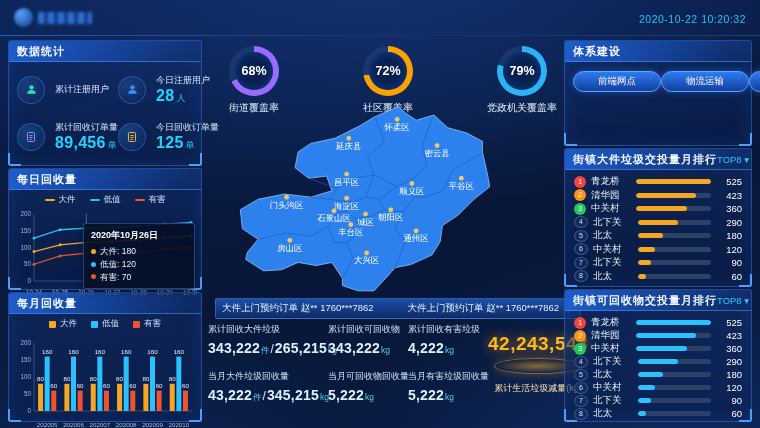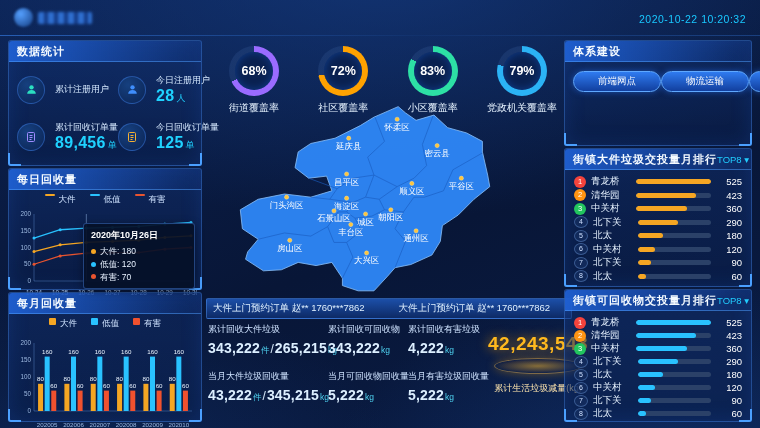--- a/index.html
+++ b/index.html
@@ -47,39 +47,39 @@
   
   .sgrid{display:grid;grid-template-columns:1fr 1fr;padding:12px 6px 0 8px;row-gap:16px;}
   .scard{display:flex;align-items:center;gap:10px;}
   .sicon{flex:0 0 26px;width:26px;height:26px;border-radius:50%;display:flex;align-items:center;justify-content:center;
     background:radial-gradient(circle at 35% 30%,#16407f,#0b2454);border:1px solid rgba(70,140,255,.4);}
   .smeta .lbl{font-size:9px;color:#d6e9ff;white-space:nowrap;}
   .smeta .val{font-size:16px;font-weight:bold;color:#1fd2ff;line-height:1.15;letter-spacing:.3px;white-space:nowrap;}
   .smeta .unit{font-size:9px;font-weight:normal;color:#1fd2ff;margin-left:2px;}
   
   .legend{display:flex;justify-content:center;gap:14px;padding-top:4px;}
-  .litem{display:flex;gap:4px;font-size:8.5px;color:#cfe3ff;cursor:pointer;}
+  .litem{display:flex;align-items:center;gap:4px;font-size:8.5px;color:#cfe3ff;cursor:pointer;}
   .ldash{width:10px;height:2px;border-radius:2px;}
   .lsq{width:7px;height:7px;border-radius:1px;}
   .cwrap{position:relative;padding:1px 2px 0 4px;}
   .tooltip{position:absolute;left:74px;top:17px;width:96px;background:rgba(5,16,40,.93);
     border:1px solid rgba(70,130,230,.45);border-radius:3px;padding:5px 7px;z-index:5;
     box-shadow:0 2px 8px rgba(0,0,0,.4);}
   .tooltip .tdate{font-size:9px;font-weight:bold;color:#fff;margin-bottom:3px;}
   .trow{display:flex;align-items:center;gap:4px;font-size:8.5px;color:#e8f2ff;line-height:1.5;}
   .tdot{width:5px;height:5px;border-radius:50%;}
   
   .gauges{position:absolute;left:206px;top:46px;width:352px;display:flex;justify-content:space-between;padding:0 6px;}
   .gauge{width:84px;text-align:center;}
   .ring{width:50px;height:50px;margin:0 auto;border-radius:50%;display:flex;align-items:center;justify-content:center;}
   .ring-in{width:38px;height:38px;border-radius:50%;background:#0a2150;display:flex;align-items:center;justify-content:center;
     font-size:12.5px;font-weight:bold;color:#fff;box-shadow:inset 0 0 8px rgba(20,80,180,.6);}
   .glabel{margin-top:5px;font-size:10px;color:#e6f3ff;white-space:nowrap;}
   .mapbox{position:absolute;left:208px;top:94px;width:352px;height:202px;display:flex;justify-content:center;}
-  .ticker{position:absolute;left:206px;top:298px;width:352px;height:19px;overflow:hidden;border-radius:2px;
+  .ticker{position:absolute;left:215px;top:298px;width:352px;height:19px;overflow:hidden;border-radius:2px;
     background:linear-gradient(180deg,#1c4fa8,#0d2a66);border:1px solid rgba(90,160,255,.4);
     display:flex;align-items:center;gap:34px;padding:0 6px;white-space:nowrap;}
   .ticker span{font-size:9.5px;color:#dff0ff;flex:0 0 auto;}
   .bstats{position:absolute;left:208px;top:323px;width:352px;display:flex;}
   .bcol1{width:120px;}.bcol2{width:80px;}.bcol3{width:80px;}
   .brow{margin-bottom:13px;}
   .bs-label{font-size:9px;color:#cfe3ff;margin-bottom:3px;white-space:nowrap;}
   .bs-val{white-space:nowrap;}
   .bs-val .n{font-size:14px;font-weight:bold;color:#dcefff;letter-spacing:.2px;}
   .bs-val .u{font-size:8.5px;color:#4fd2f0;margin-left:1px;}
@@ -342,26 +342,20 @@
         </div>
         <div class="glabel">街道覆盖率</div>
       </div>
       <div class="gauge">
         <div class="ring" style="background: conic-gradient(rgb(255, 162, 0) 259.2deg, rgba(45, 80, 140, 0.35) 0deg);">
           <div class="ring-in">72%</div>
         </div>
         <div class="glabel">社区覆盖率</div>
       </div>
       <div class="gauge">
-        <div class="ring" style="background: conic-gradient(rgb(45, 224, 165) 298.8deg, rgba(45, 80, 140, 0.35) 0deg);">
-          <div class="ring-in">83%</div>
-        </div>
-        <div class="glabel">小区覆盖率</div>
-      </div>
-      <div class="gauge">
         <div class="ring" style="background: conic-gradient(rgb(43, 179, 245) 284.4deg, rgba(45, 80, 140, 0.35) 0deg);">
           <div class="ring-in">79%</div>
         </div>
         <div class="glabel">党政机关覆盖率</div>
       </div>
     </div>
 
   <div class="mapbox">
     <svg width="335" height="200" viewBox="0 0 280 190">
       <path d="M153,12 L130,22 L117,30 L93,42 L70,47 L58,55 L55,70 L68,80 L85,78 L90,92 L70,98 L45,95 L20,100 L3,110 L5,128 L20,138 L10,150 L8,157 L25,168 L42,167 L58,160 L75,163 L90,160 L100,175 L100,182 L115,187 L130,187 L143,173 L150,165 L165,162 L185,153 L193,140 L195,125 L210,115 L225,100 L240,88 L238,77 L233,55 L233,45 L218,37 L200,32 L187,20 L170,25 L160,18 Z" fill="#2e86f5" stroke="#8cc3ff" stroke-width="0.8" opacity="0.96"></path>

